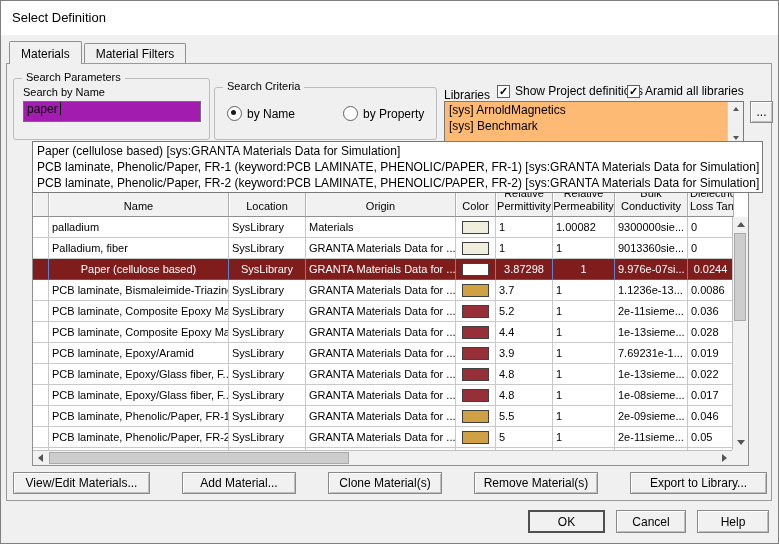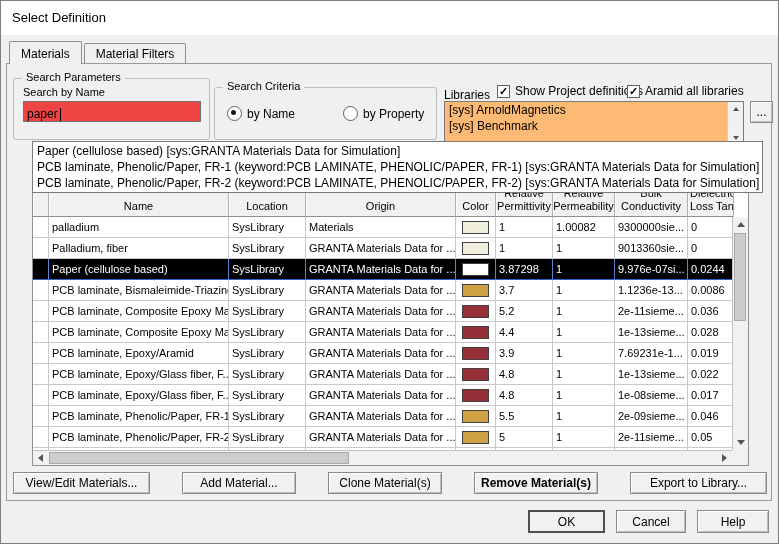--- a/index.html
+++ b/index.html
@@ -9,21 +9,21 @@
   
   .tabstrip{position:absolute;left:8px;top:39px;height:23px;display:flex;align-items:flex-end;z-index:2;}
   .tab{box-sizing:border-box;font-size:12px;padding:3px 11px 0;background:#f0f0f0;border:1px solid #8f8f8f;border-bottom:none;border-radius:2px 2px 0 0;margin-right:2px;height:20px;white-space:nowrap;}
   .tab.active{height:23px;padding-top:5px;margin-bottom:-1px;z-index:3;}
   .panel{position:absolute;left:5px;top:62px;width:766px;height:438px;box-sizing:border-box;border:1px solid #9a9a9a;background:#f0f0f0;}
   
   .groupbox{position:absolute;box-sizing:border-box;border:1px solid #bcbcbc;border-radius:3px;}
   .legend{position:absolute;top:-8px;left:8px;background:#f0f0f0;padding:0 4px;font-size:11px;white-space:nowrap;}
   .gp-params{left:6px;top:14px;width:197px;height:62px;}
   .field-label{position:absolute;left:9px;top:7px;font-size:11px;}
-  .search-input{position:absolute;left:9px;top:22px;width:178px;height:21px;box-sizing:border-box;border:1px solid #707070;background:#ef4444;font-size:12px;padding:0 3px;display:flex;align-items:flex-end;}
+  .search-input{position:absolute;left:9px;top:22px;width:178px;height:21px;box-sizing:border-box;border:1px solid #707070;background:#a21caf;font-size:12px;padding:0 3px;display:flex;align-items:flex-start;}
   .caret{width:1px;height:13px;background:#000;margin-left:2px;}
   .gp-criteria{left:207px;top:23px;width:223px;height:53px;padding-left:32px;}
   .radio-item{position:absolute;display:flex;align-items:center;gap:5px;font-size:12px;white-space:nowrap;}
   .radio{width:13px;height:13px;border-radius:50%;background:#fff;border:1px solid #606060;position:relative;flex:none;}
   .radio.checked::after{content:"";position:absolute;left:3px;top:3px;width:5px;height:5px;border-radius:50%;background:#1a1a1a;}
   .checkbox-item{position:absolute;display:flex;align-items:center;gap:5px;font-size:12px;white-space:nowrap;}
   .checkbox{width:13px;height:13px;box-sizing:border-box;background:#fff;border:1px solid #606060;font-size:11px;line-height:11px;text-align:center;flex:none;}
   .checkbox.checked::before{content:"\2713";font-weight:bold;}
   .lib-label{position:absolute;left:437px;top:24px;font-size:12px;}
   .lib-list{position:absolute;left:437px;top:37px;width:300px;height:44px;box-sizing:border-box;border:1px solid #7a7a7a;background:#fdba74;overflow:hidden;}
@@ -37,21 +37,21 @@
   .grid{position:absolute;left:25px;top:108px;width:717px;height:294px;box-sizing:border-box;border:1px solid #8f8f8f;background:#fff;overflow:hidden;z-index:1;}
   .grid-header{position:absolute;left:0;top:0;right:16px;height:44px;display:flex;}
   .th{box-sizing:border-box;flex:none;background:#f1f1f1;border-right:1px solid #b0b0b0;border-bottom:1px solid #8f8f8f;box-shadow:inset 1px 1px 0 #fff;font-size:11px;display:flex;flex-direction:column;justify-content:flex-end;padding-bottom:3px;overflow:hidden;}
   .hline{width:100%;text-align:center;white-space:nowrap;overflow:hidden;line-height:13px;}
   .th:last-child .hline{text-align:left;padding-left:2px;}
   .grid-body{position:absolute;left:0;top:44px;right:16px;bottom:15px;overflow:hidden;}
   .tr{display:flex;height:21px;background:#fff;}
   .td{box-sizing:border-box;flex:none;border-right:1px solid #c9c9c9;border-bottom:1px solid #c9c9c9;font-size:11px;line-height:20px;padding:0 3px;white-space:nowrap;overflow:hidden;}
   .td.c4{display:flex;align-items:center;justify-content:center;padding:0;}
   .swatch{width:27px;height:13px;border:1px solid #404040;box-sizing:border-box;}
-  .tr.selected .td{background:#000000;color:#fff;border-bottom-color:#2e62c9;border-right-color:#5b84d6;}
+  .tr.selected .td{background:#7f1d1d;color:#fff;border-bottom-color:#2e62c9;border-right-color:#5b84d6;text-align:center;}
   .c0{width:16px}.c1{width:180px}.c2{width:77px}.c3{width:150px}.c4{width:40px}.c5{width:57px}.c6{width:62px}.c7{width:73px}.c8{width:46px}
   
   .vscroll{position:absolute;right:0;top:44px;bottom:15px;width:16px;background:#f1f1f1;border-left:1px solid #c0c0c0;box-sizing:border-box;}
   .hscroll{position:absolute;left:0;right:16px;bottom:0;height:15px;background:#f1f1f1;border-top:1px solid #c0c0c0;box-sizing:border-box;}
   .corner{position:absolute;right:0;bottom:0;width:16px;height:15px;background:#f1f1f1;}
   .sb-btn{position:absolute;display:flex;align-items:center;justify-content:center;background:#f1f1f1;}
   .vscroll .up{left:0;right:0;top:0;height:15px;}
   .vscroll .down{left:0;right:0;bottom:0;height:15px;}
   .hscroll .left{top:0;bottom:0;left:0;width:15px;}
   .hscroll .right{top:0;bottom:0;right:0;width:15px;}
@@ -347,21 +347,21 @@
             <div class="tri-right"></div>
           </div>
       </div>
       <div class="corner"></div>
     </div>
 
     <div class="actions">
         <button class="btn" style="width: 137px;">View/Edit Materials...</button>
         <button class="btn" style="width: 114px;">Add Material...</button>
         <button class="btn" style="width: 114px;">Clone Material(s)</button>
-        <button class="btn" style="width: 124px; font-weight: bold;">Remove Material(s)</button>
+        <button class="btn" style="width: 124px;">Remove Material(s)</button>
         <button class="btn" style="width: 137px;">Export to Library...</button>
       </div>
 
   </div>
 
   <div class="footer">
     <button class="btn default w-ok">OK</button>
     <button class="btn w-cancel">Cancel</button>
     <button class="btn w-help">Help</button>
   </div>

